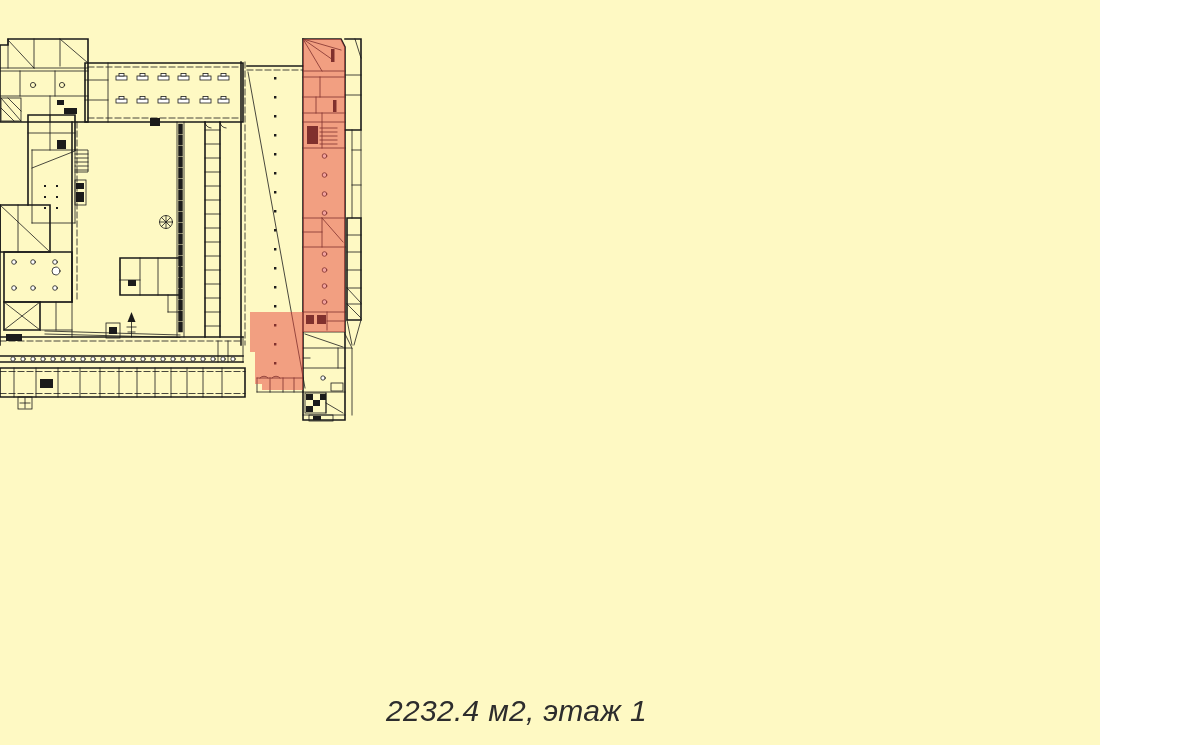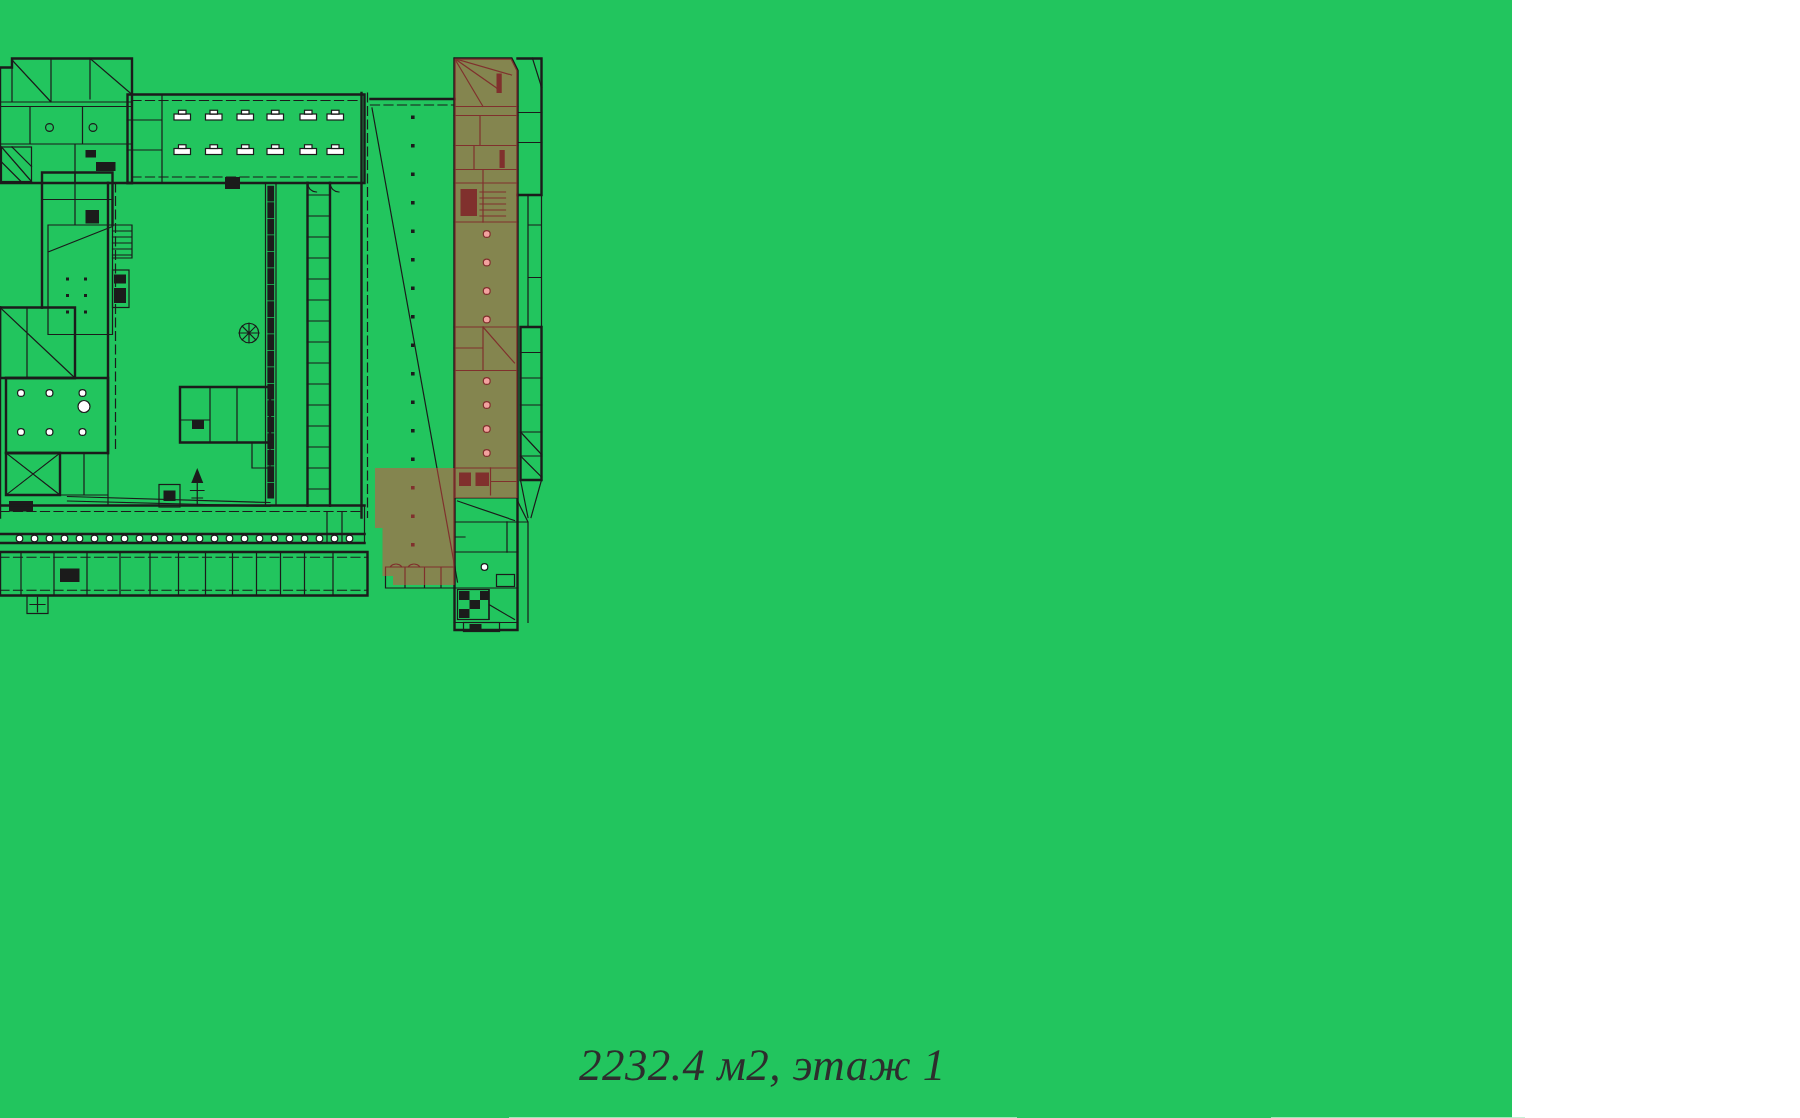--- a/index.html
+++ b/index.html
@@ -1,17 +1,17 @@
 <!DOCTYPE html>
 <html><head>
 <meta charset="utf-8">
 <style>
   html,body{margin:0;padding:0;background:#ffffff}
-  .page{position:relative;width:1008px;height:745px;background:#22c55e;overflow:hidden;
-        font-family:Liberation Serif, serif}
+  .page{position:relative;width:1100px;height:745px;background:#fef9c3;overflow:hidden;
+        font-family:Liberation Sans, sans-serif}
   .plan-svg{position:absolute;left:0;top:0}
   .caption{position:absolute;left:386px;top:694px;font-style:italic;font-size:30px;
            color:#2d2d2d;letter-spacing:.3px;white-space:pre}
   .lw{stroke:#1b1b1b;fill:none;stroke-width:1;stroke-linecap:square}
   .w{stroke-width:1.6}
   .t{stroke-width:.8}
   .dash{stroke-dasharray:6 3}
   .f{fill:#1b1b1b;stroke:none}
   .wc{fill:#ffffff}
   .hl{opacity:.5;stroke:none}

